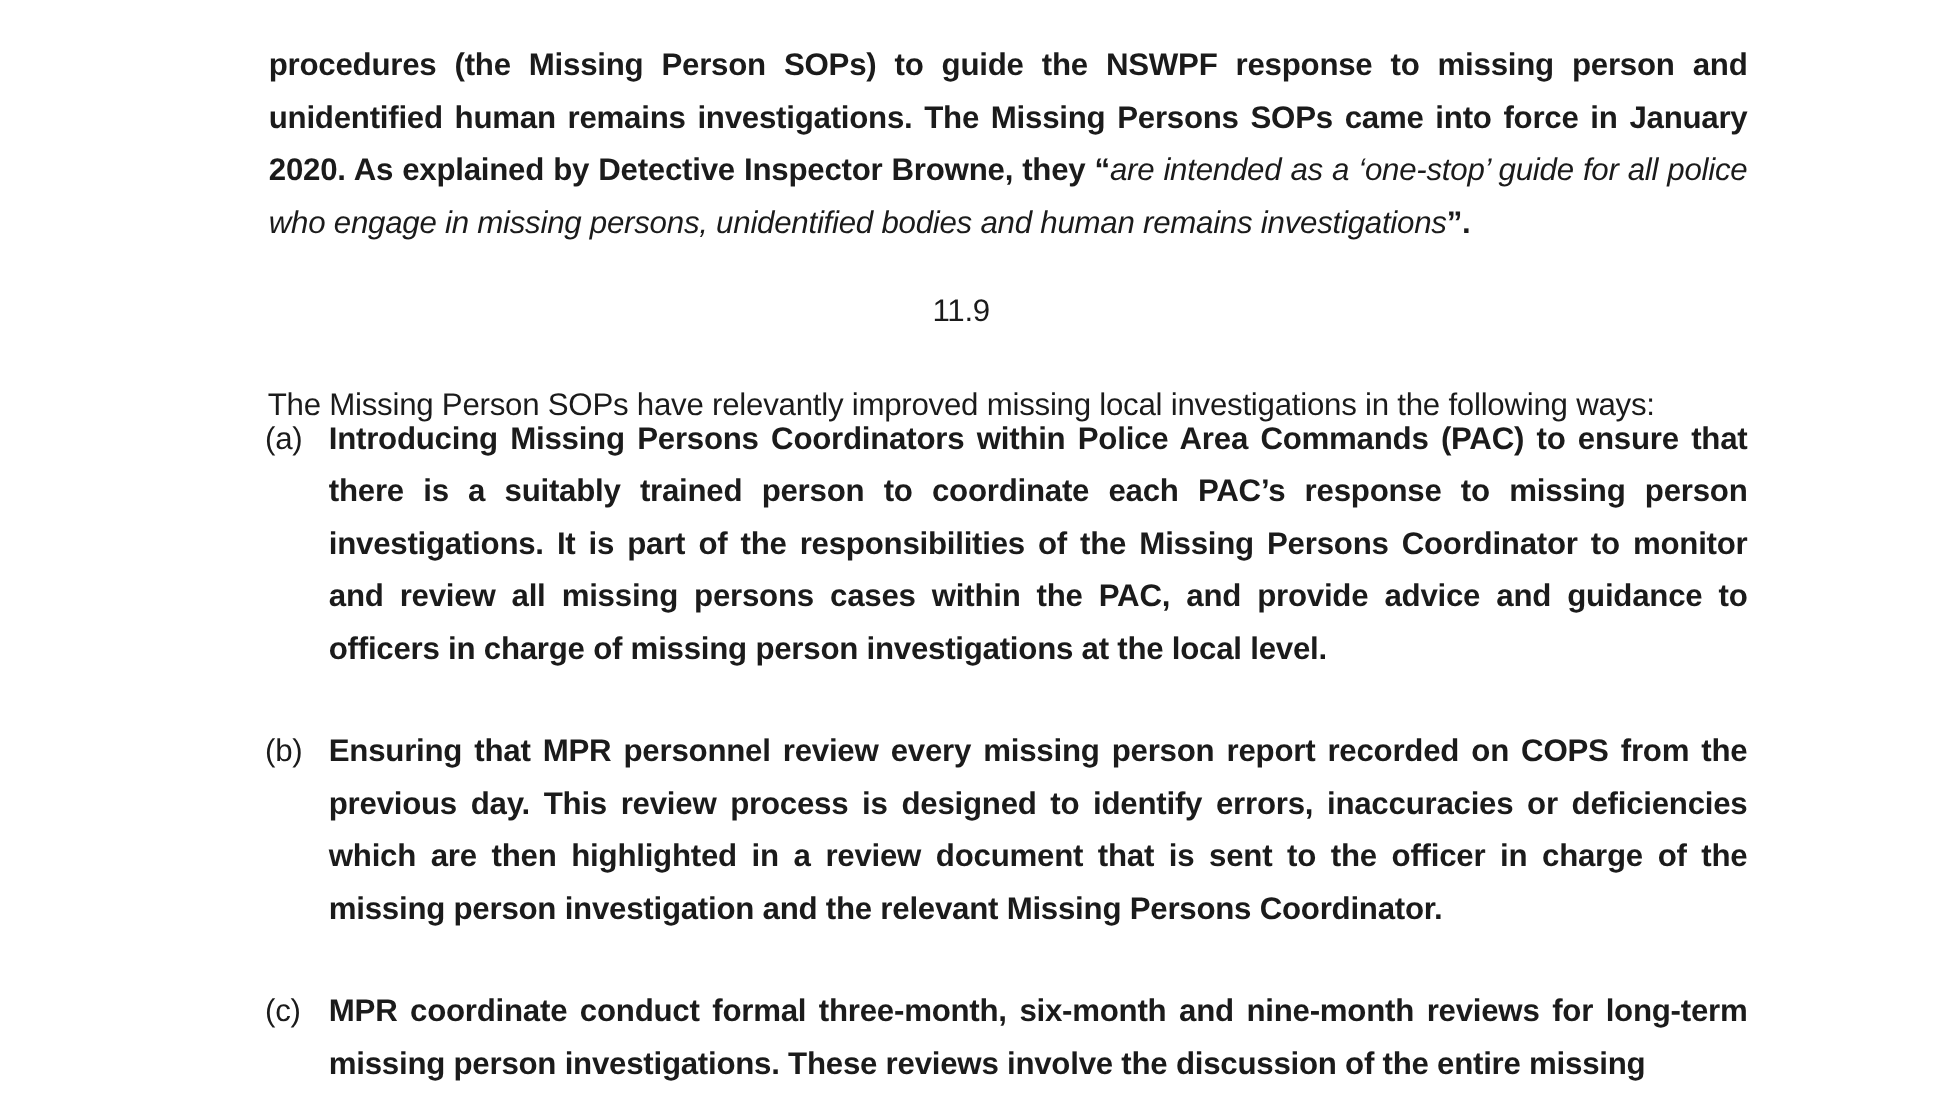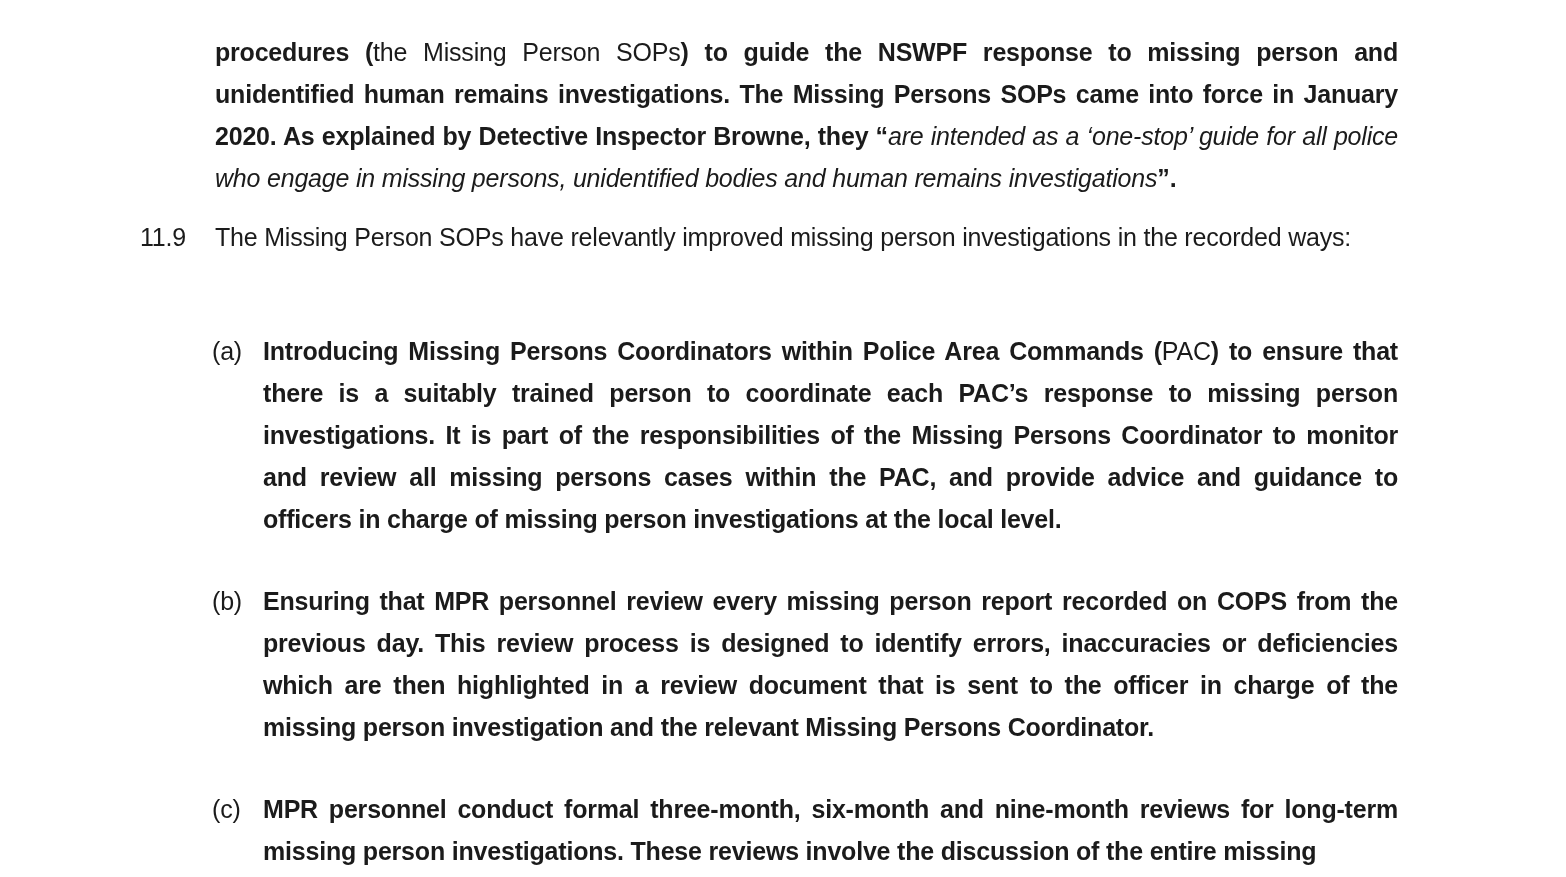--- a/index.html
+++ b/index.html
@@ -32,24 +32,25 @@
   }
   .intro-paragraph {
     position: absolute;
     left: 215px;
     top: 6px;
     width: 1183px;
   }
   .numbered-paragraph {
     position: absolute;
     left: 140px;
-    top: 216px;
+    top: 228px;
     width: 1258px;
     display: flex;
     align-items: center;
+    flex-direction: column;
   }
   .para-number {
     flex: 0 0 75px;
   }
   .para-body {
     flex: 1 1 auto;
     min-width: 0;
   }
   .list {
     position: absolute;
@@ -63,46 +64,46 @@
     margin-bottom: 40px;
   }
   .list-item-label {
     flex: 0 0 51px;
   }
   .list-item-body {
     flex: 1 1 auto;
     min-width: 0;
   }
   .seg-normal { font-weight: bold; font-style: normal; }
-  .seg-bold   { font-weight: normal;   font-style: normal; margin-top: 14px; }
+  .seg-bold   { font-weight: bold;   font-style: normal; margin-top: 14px; }
   .seg-italic { font-weight: normal; font-style: italic; }
 </style>
 </head>
 <body style="color: rgb(27, 27, 27); background: rgb(255, 255, 255);">
 
 <div class="page">
 
   <p class="doc-text justified intro-paragraph"><span class="seg-normal">procedures (</span><span class="seg-bold">the Missing Person SOPs</span><span class="seg-normal">) to guide the NSWPF response to missing person and unidentified human remains investigations. The Missing Persons SOPs came into force in January 2020. As explained by Detective Inspector Browne, they “</span><span class="seg-italic">are intended as a ‘one-stop’ guide for all police who engage in missing persons, unidentified bodies and human remains investigations</span><span class="seg-normal">”.</span></p>
 
   <div class="numbered-paragraph">
     <span class="doc-text para-number">11.9</span>
-    <p class="doc-text justified para-body" style="margin:0">The Missing Person SOPs have relevantly improved missing person investigations in the recorded ways:</p>
+    <p class="doc-text justified para-body" style="margin:0">The Missing Person SOPs have relevantly improved missing local investigations in the following ways:</p>
   </div>
 
   <div class="list">
 
     <div class="list-item">
       <span class="doc-text list-item-label">(a)</span>
       <p class="doc-text justified list-item-body" style="margin:0"><span class="seg-normal">Introducing Missing Persons Coordinators within Police Area Commands (</span><span class="seg-bold">PAC</span><span class="seg-normal">) to ensure that there is a suitably trained person to coordinate each PAC’s response to missing person investigations. It is part of the responsibilities of the Missing Persons Coordinator to monitor and review all missing persons cases within the PAC, and provide advice and guidance to officers in charge of missing person investigations at the local level.</span></p>
     </div>
 
     <div class="list-item">
       <span class="doc-text list-item-label">(b)</span>
       <p class="doc-text justified list-item-body" style="margin:0"><span class="seg-normal">Ensuring that MPR personnel review every missing person report recorded on COPS from the previous day. This review process is designed to identify errors, inaccuracies or deficiencies which are then highlighted in a review document that is sent to the officer in charge of the missing person investigation and the relevant Missing Persons Coordinator.</span></p>
     </div>
 
     <div class="list-item">
       <span class="doc-text list-item-label">(c)</span>
-      <p class="doc-text justified list-item-body" style="margin:0"><span class="seg-normal">MPR personnel conduct formal three-month, six-month and nine-month reviews for long-term missing person investigations. These reviews involve the discussion of the entire missing</span></p>
+      <p class="doc-text justified list-item-body" style="margin:0"><span class="seg-normal">MPR coordinate conduct formal three-month, six-month and nine-month reviews for long-term missing person investigations. These reviews involve the discussion of the entire missing</span></p>
     </div>
 
   </div>
 </div>
 
 </body></html>

